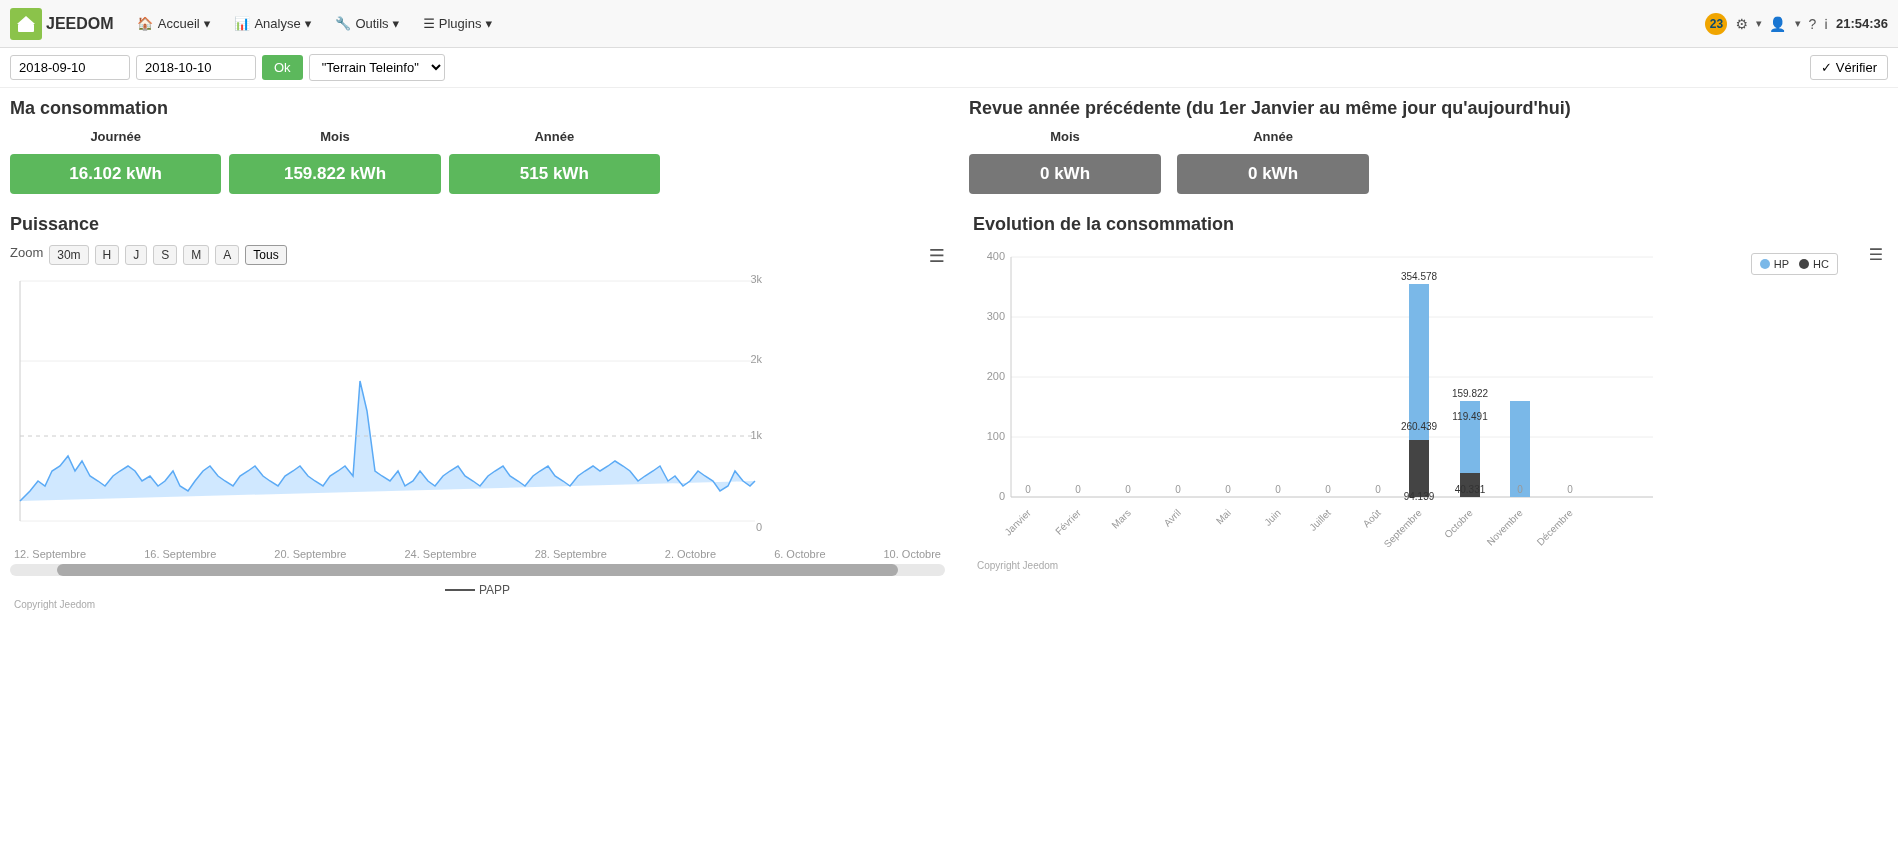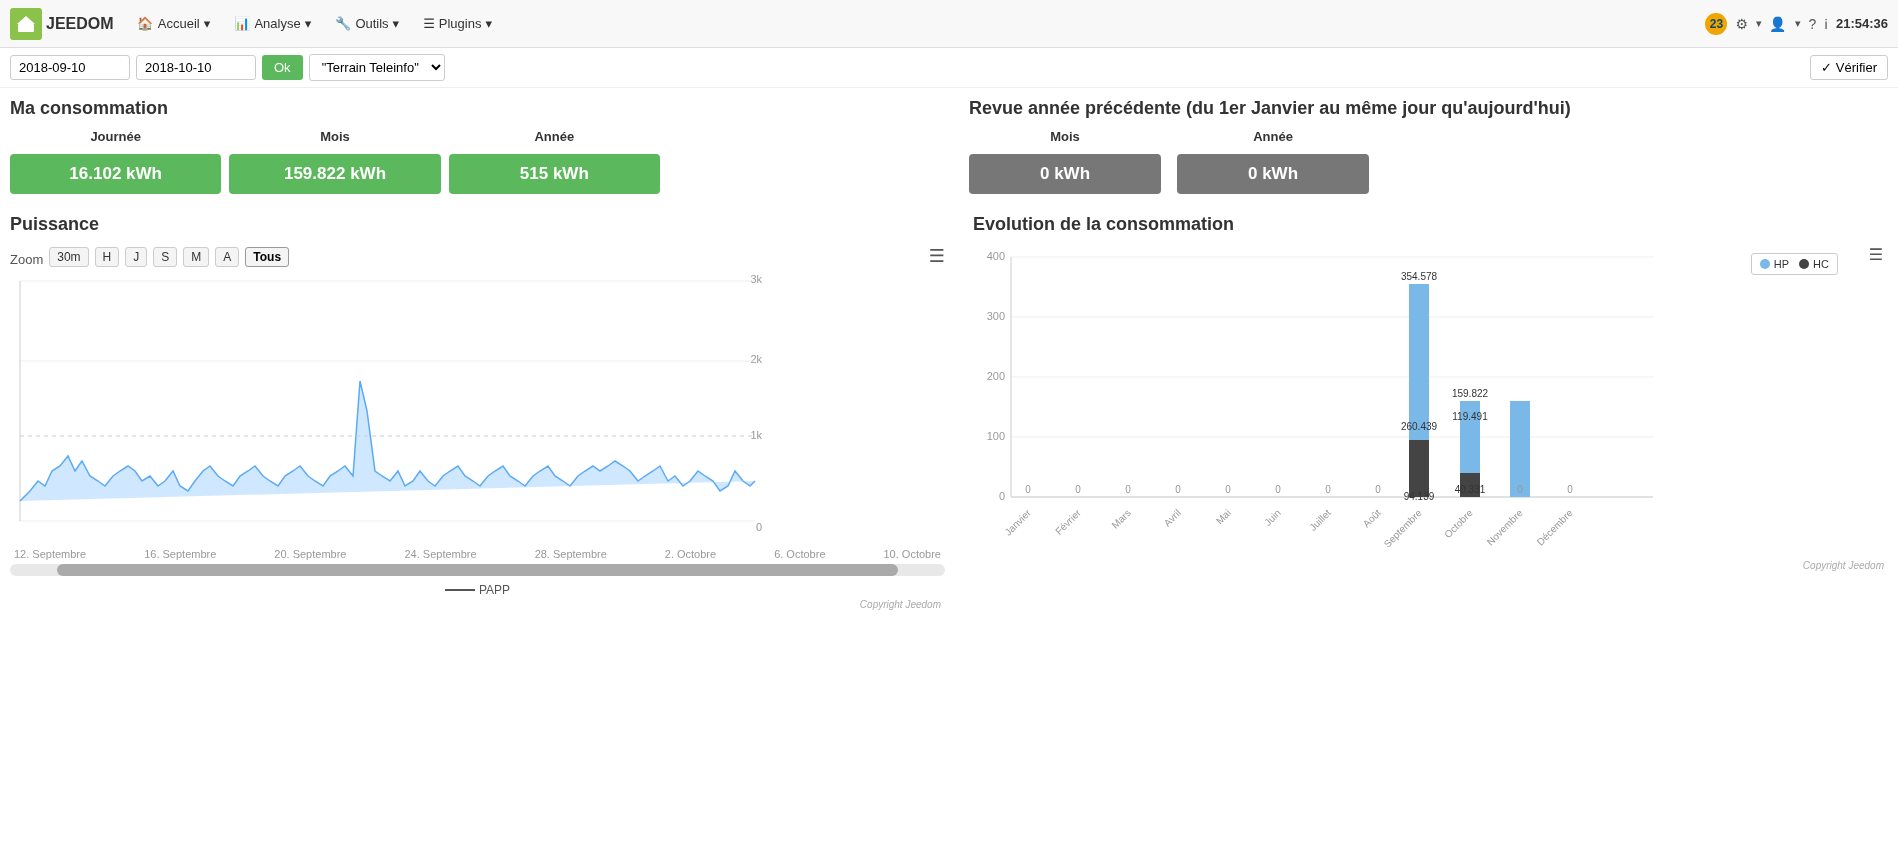--- a/index.html
+++ b/index.html
@@ -90,28 +90,28 @@
     .revue-grid {
       display: grid; grid-template-columns: 1fr 1fr; gap: 16px;
       margin-bottom: 10px; max-width: 400px;
     }
     .bottom-grid {
       display: grid; grid-template-columns: 1fr 1fr; gap: 0;
     }
 
     
     .zoom-bar {
-      display: flex; align-items: flex-end; gap: 6px; margin-bottom: 4px;
+      display: flex; align-items: flex-start; gap: 6px; margin-bottom: 4px;
     }
     .zoom-label { font-size: 13px; color: #555; }
     .zoom-btn {
       border: 1px solid #ccc; background: #f4f4f4; padding: 2px 7px;
       border-radius: 3px; cursor: pointer; font-size: 12px; color: #333;
     }
-    .zoom-btn.active { font-weight: bold; color: #000; border-color: #999; }
+    .zoom-btn.active { font-weight: normal; color: #000; border-color: #999; }
     .hamburger-icon { margin-left: auto; font-size: 18px; cursor: pointer; color: #555; }
     .chart-x-labels {
       display: flex; justify-content: space-between;
       font-size: 11px; color: #999; margin-top: 4px; padding: 0 4px;
     }
 
     
     .chart-scrollbar {
       width: 100%; height: 12px; background: #e8e8e8; border-radius: 6px;
       margin: 4px 0; position: relative; cursor: pointer;
@@ -123,21 +123,21 @@
     .chart-legend {
       text-align: center; margin-top: 4px; font-size: 12px; color: #555;
     }
     .chart-legend span { display: inline-flex; align-items: center; gap: 4px; }
     .legend-line {
       display: inline-block; width: 30px; height: 2px; background: #555;
       vertical-align: middle;
     }
 
     
-    .copyright { font-size: 10px; color: #aaa; text-align: right; padding: 2px 4px; font-style: italic; }
+    .copyright { font-size: 10px; color: #aaa; padding: 2px 4px; }
 
     .section-right { padding-left: 20px; }
 
     .bar-legend {
       position: absolute;
       top: 8px; right: 50px;
       border: 1px solid #ccc;
       background: #fff;
       padding: 4px 8px;
       font-size: 11px;

